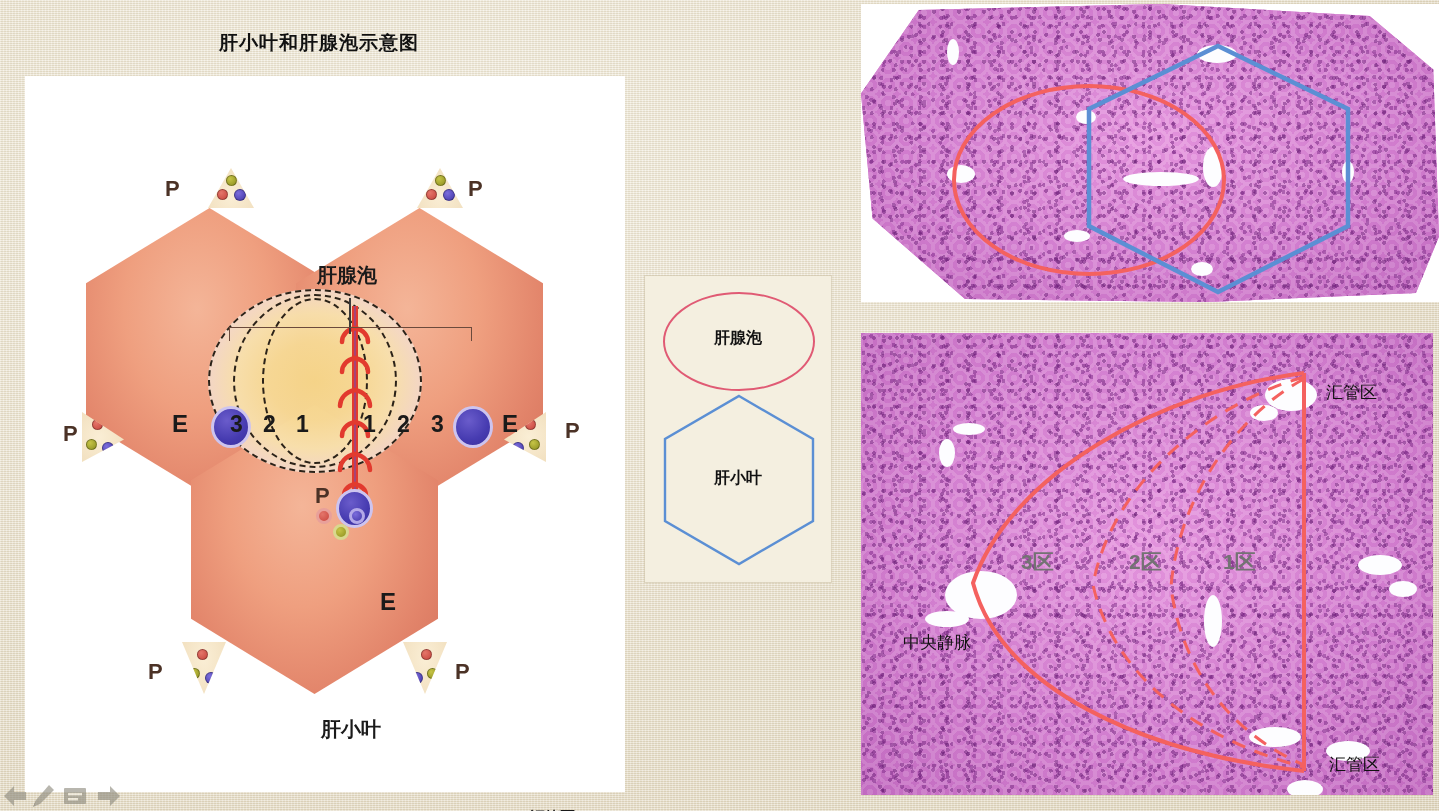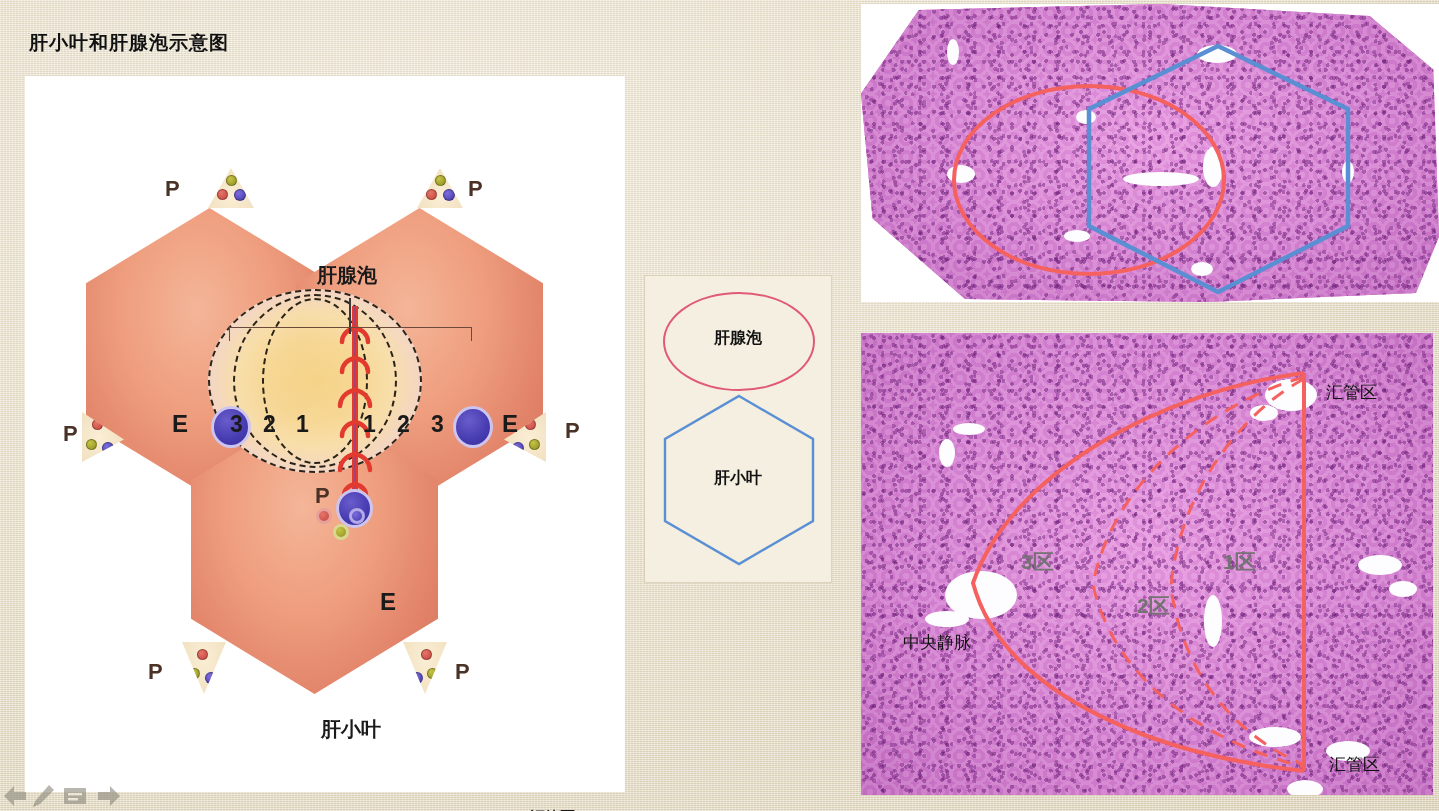--- a/index.html
+++ b/index.html
@@ -18,24 +18,23 @@
   }
 
   
   #left-panel {
     position: absolute; left: 0px; top: 0px;
     width: 638px; height: 795px;
     background: transparent;
   }
   #slide-title {
     position: absolute; left: 0; top: 30px; width: 638px;
-    text-align: left;
+    text-align: center;
     font-size: 19px; font-weight: bold; color: #111;
     letter-spacing: 1px;
-    margin-left: 29px;
   }
   #white-canvas {
     position: absolute; left: 25px; top: 76px;
     width: 600px; height: 716px;
     background: #ffffff;
   }
 
   
   .lobule {
     position: absolute;
@@ -197,21 +196,21 @@
     font-family: "Liberation Sans", "DejaVu Sans", sans-serif; white-space: nowrap;
   }
   .zone-label {
     position: absolute; font-size: 21px; font-weight: bold; color: #737373;
     font-family: "Liberation Sans", "DejaVu Sans", sans-serif;
   }
   #lbl-portal-top    { left: 465px; top: 48px; }
   #lbl-portal-bottom { left: 468px; top: 420px; }
   #lbl-centralvein   { left: 42px;  top: 298px; }
   #zone-3 { left: 160px; top: 215px; }
-  #zone-2 { left: 276px; top: 215px; margin-top: 44px; }
+  #zone-2 { left: 268px; top: 215px; }
   #zone-1 { left: 362px; top: 215px; }
 
   
   #nav-bar {
     position: absolute; left: 0; bottom: 0;
     width: 1439px; height: 30px;
   }
   .nav-icon {
     position: absolute; bottom: 2px;
     width: 26px; height: 26px;

